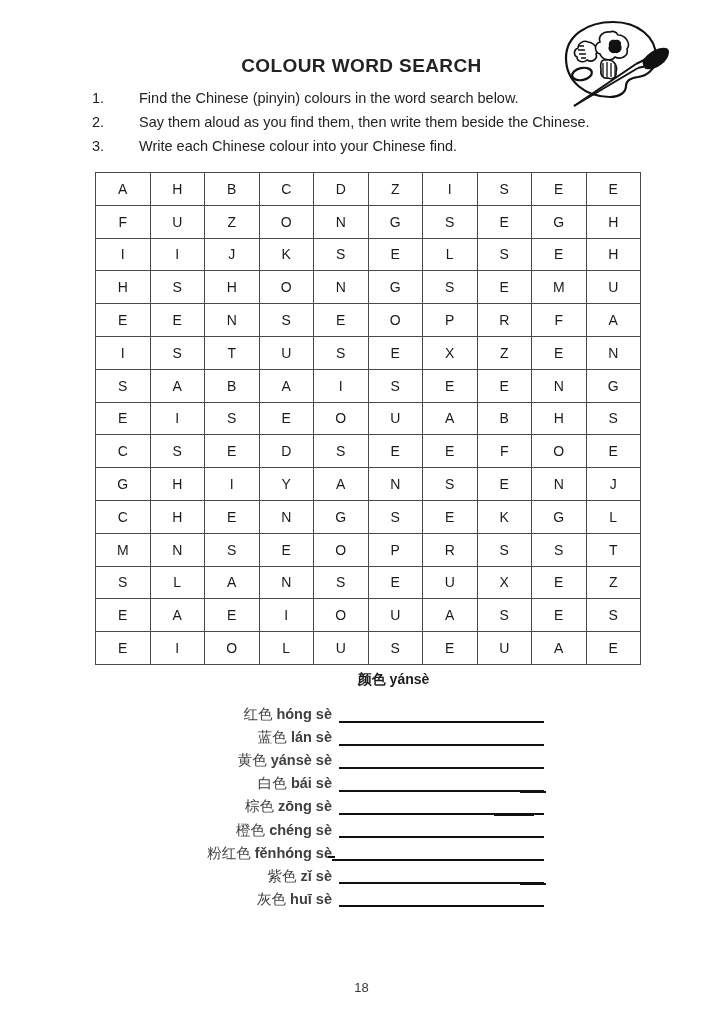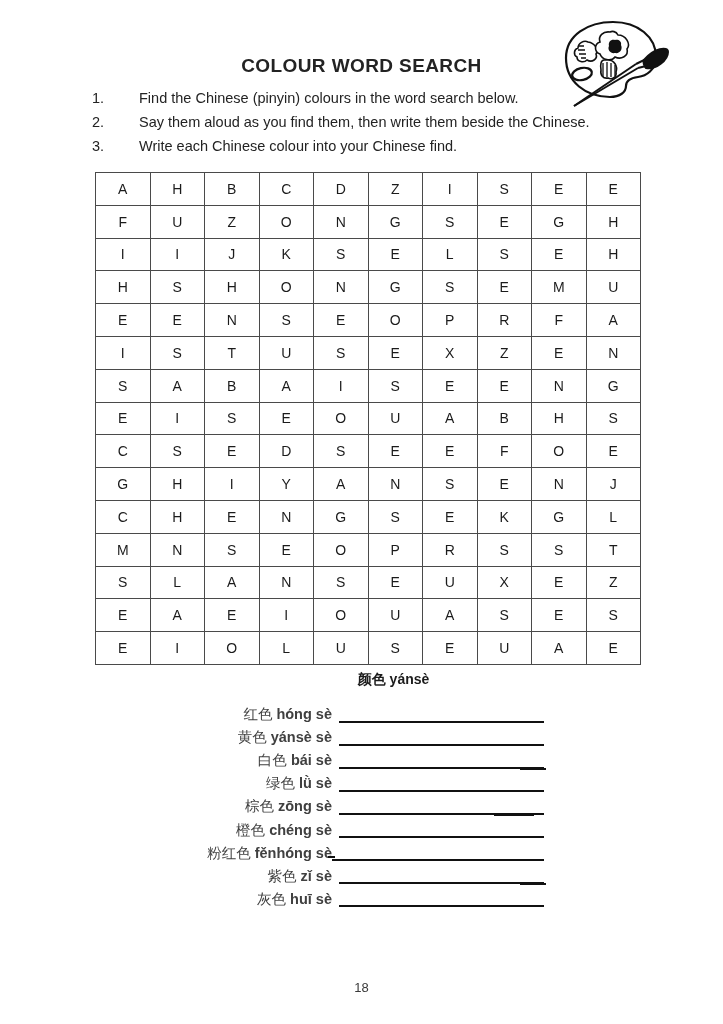--- a/index.html
+++ b/index.html
@@ -409,32 +409,32 @@
 </table>
 
 <div id="colour-section-heading">颜色 yánsè</div>
 
 <div id="colour-list">
     <div class="colour-row">
       <div class="colour-term"><span class="hanzi">红色</span><span> hóng sè</span></div>
       <div class="answer-line"></div>
     </div>
     <div class="colour-row">
+      <div class="colour-term"><span class="hanzi">蓝色</span><span> lán sè</span></div>
+      <div class="answer-line"></div>
+    </div>
+    <div class="colour-row">
       <div class="colour-term"><span class="hanzi">黄色</span><span> yánsè sè</span></div>
       <div class="answer-line"></div>
     </div>
     <div class="colour-row">
       <div class="colour-term"><span class="hanzi">白色</span><span> bái sè</span></div>
       <div class="answer-line artifact-right"></div>
     </div>
     <div class="colour-row">
-      <div class="colour-term"><span class="hanzi">绿色</span><span> lǜ sè</span></div>
-      <div class="answer-line"></div>
-    </div>
-    <div class="colour-row">
       <div class="colour-term"><span class="hanzi">棕色</span><span> zōng sè</span></div>
       <div class="answer-line artifact-mid"></div>
     </div>
     <div class="colour-row">
       <div class="colour-term"><span class="hanzi">橙色</span><span> chéng sè</span></div>
       <div class="answer-line"></div>
     </div>
     <div class="colour-row">
       <div class="colour-term"><span class="hanzi">粉红色</span><span> fěnhóng sè</span></div>
       <div class="answer-line artifact-left shifted"></div>

